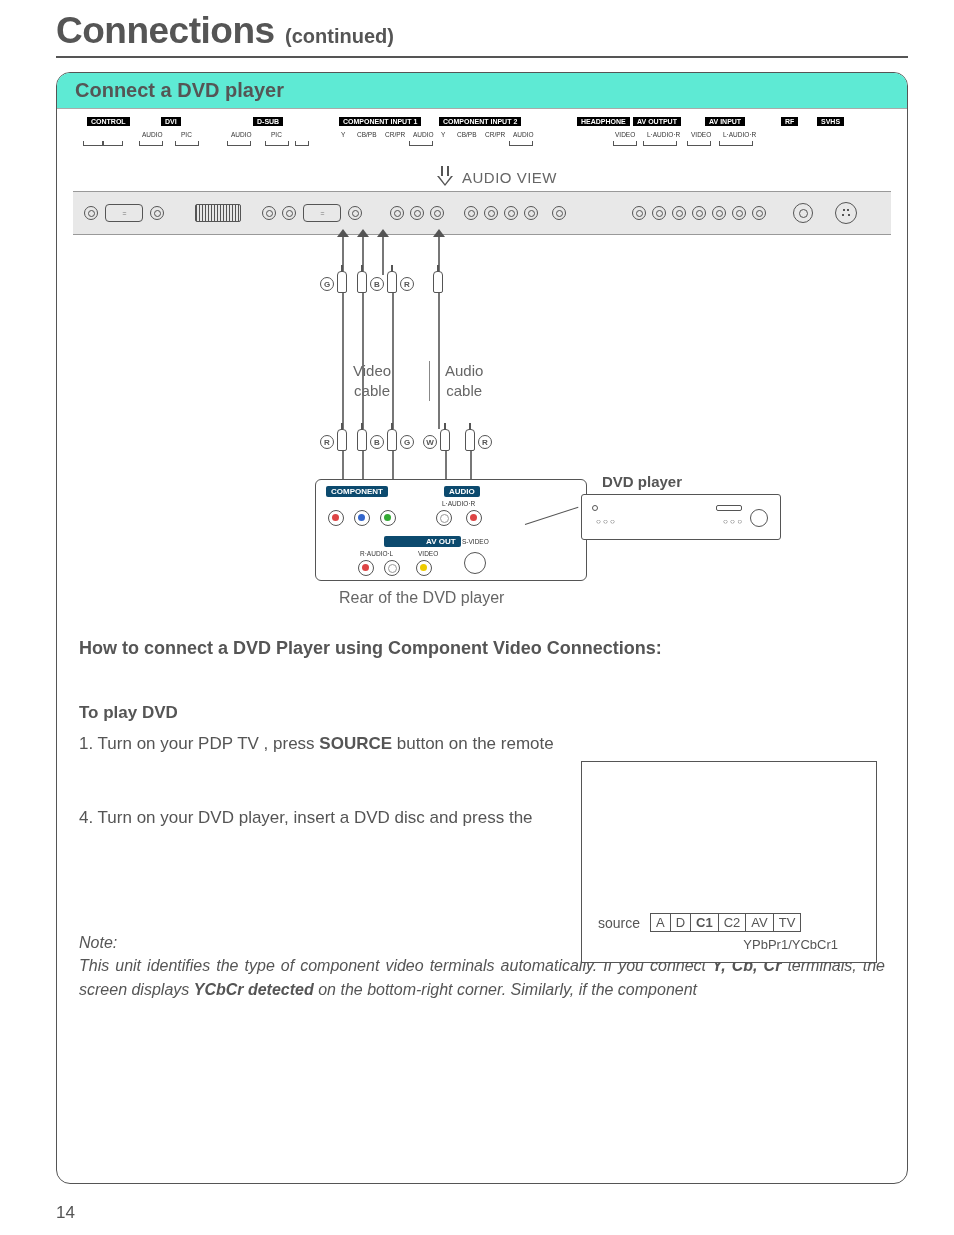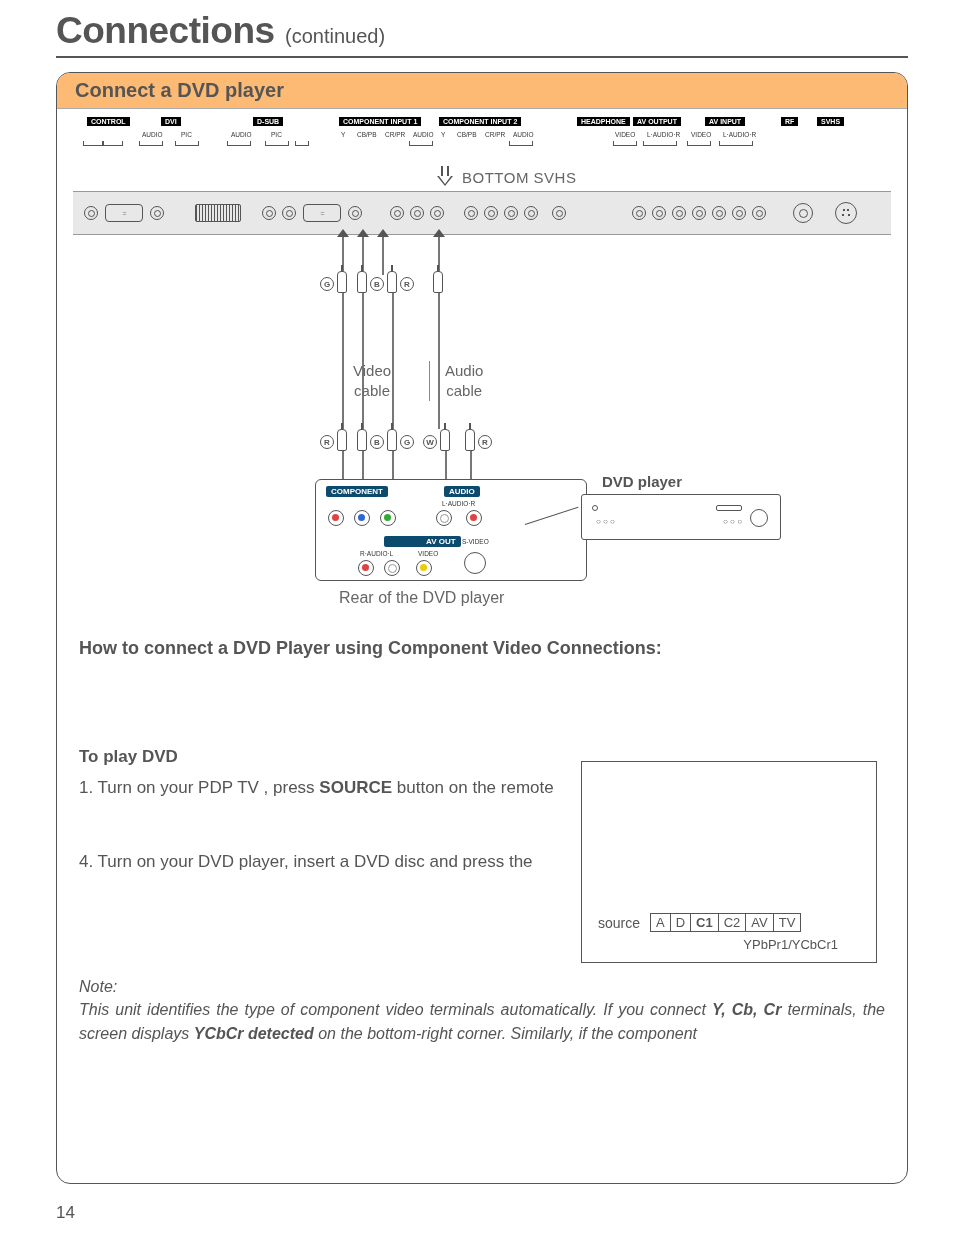--- a/index.html
+++ b/index.html
@@ -20,33 +20,33 @@
     margin-bottom: 14px;
   }
   .title-main {
     font-size: 37px;
     font-weight: 700;
     color: #555;
     letter-spacing: -0.5px;
   }
   .title-sub {
     font-size: 20px;
-    font-weight: 400;
+    font-weight: 700;
     color: #555;
     margin-left: 6px;
   }
   .outer-box {
     border: 1.5px solid #555;
     border-radius: 14px;
     overflow: hidden;
     height: 1112px;
     position: relative;
   }
   .section-header {
-    background: #fdba74;
+    background: #5eead4;
     font-weight: 700;
     font-size: 20px;
     padding: 6px 18px;
     color: #555;
     border-bottom: 1px solid #aaa;
   }
   .diagram-area {
     position: relative;
     height: 520px;
   }
@@ -283,21 +283,21 @@
   }
   .h3 {
     font-weight: 700;
     font-size: 18px;
     margin-top: 6px;
     margin-bottom: 4px;
   }
   .sub-h {
     font-weight: 700;
     font-size: 17px;
-    margin-top: 84px;
+    margin-top: 40px;
     margin-bottom: 6px;
   }
   .step {
     margin-bottom: 50px;
   }
   .osd-box {
     position: absolute;
     right: 30px;
     top: 688px;
     width: 296px;
@@ -409,21 +409,21 @@
         <span class="bracket" style="left:586px;width:34px;top:24px;"></span>
         <span class="bracket" style="left:630px;width:24px;top:24px;"></span>
         <span class="bracket" style="left:662px;width:34px;top:24px;"></span>
       </div>
 
       <div class="arrow-down">
         <svg width="24" height="24">
             <path d="M4 2 L4 12 L0 12 L8 22 L16 12 L12 12 L12 2 Z M10 2 L10 12 L14 12 L8 20 L2 12 L6 12 L6 2 Z" fill="#555"></path>
           </svg>
       </div>
-      <div class="bottom-view">BOTTOM SVHS</div>
+      <div class="bottom-view">AUDIO VIEW</div>
 
       <div class="panel-bar">
         <div class="panel-group" style="margin-left:8px;">
           <span class="jack"></span>
             <span class="vga">:::::</span>
             <span class="jack"></span>
         </div>
         <div class="panel-group" style="margin-left:24px;">
           <span class="dvi"></span>
         </div>

